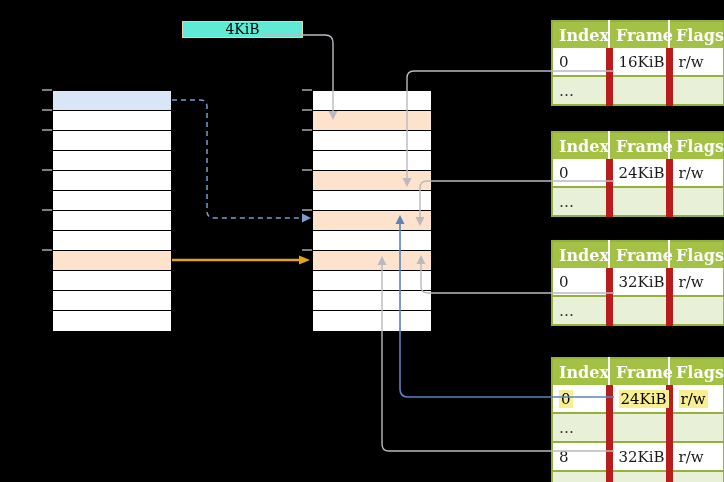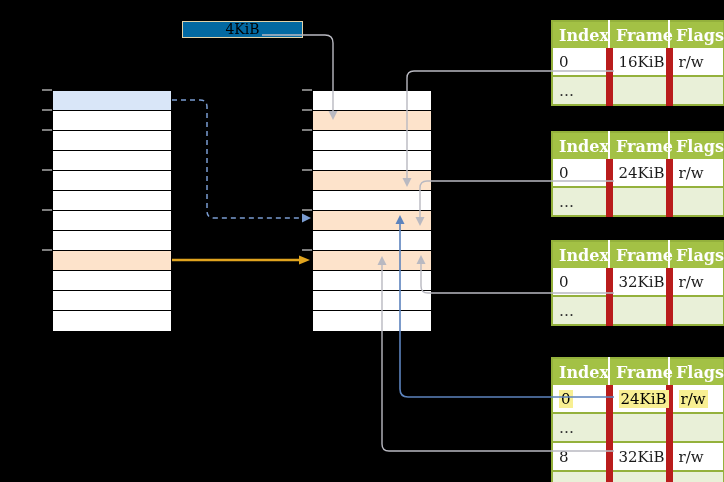--- a/index.html
+++ b/index.html
@@ -14,21 +14,21 @@
   }
   .mrow{box-sizing:border-box;height:20px;border-bottom:1px solid #000;}
   .mrow:last-child{border-bottom:none;}
   .f-white{background:#ffffff;}
   .f-blue{background:#d9e6f8;}
   .f-peach{background:#fde3cb;}
   .tick{position:absolute;width:10px;height:2px;background:#7d7d7d;}
   
   .psize{
     position:absolute;left:182px;top:21px;width:121px;height:17px;
-    background:#0369a1;border:1px solid #e4d3a8;box-sizing:border-box;
+    background:#5eead4;border:1px solid #e4d3a8;box-sizing:border-box;
     text-align:center;line-height:15px;font-size:14px;color:#000;
   }
   
   table.ptable{
     position:absolute;left:551px;width:172px;table-layout:fixed;
     border-collapse:collapse;background:#fff;border:2px solid #94b13c;
     font-size:15px;
   }
   table.ptable col.c1{width:57px;} table.ptable col.c2{width:60px;} table.ptable col.c3{width:55px;}
   table.ptable th{

